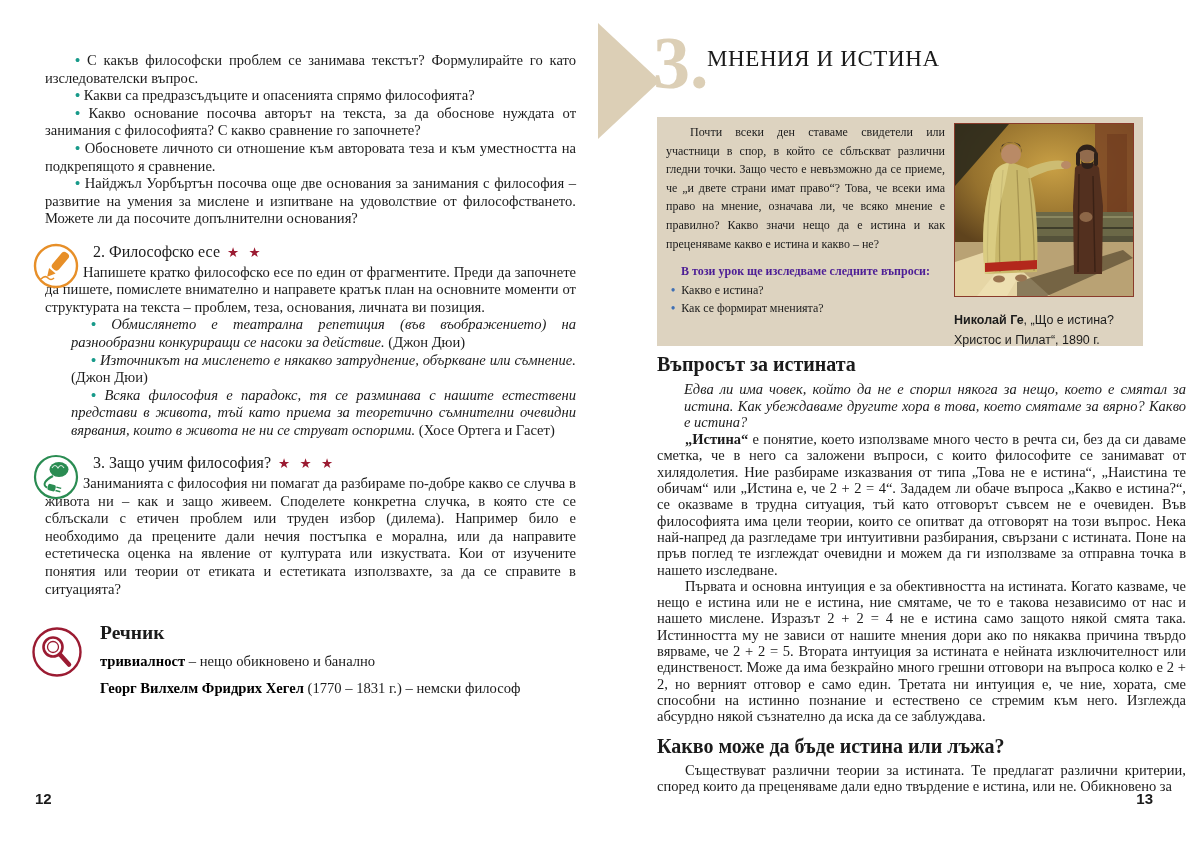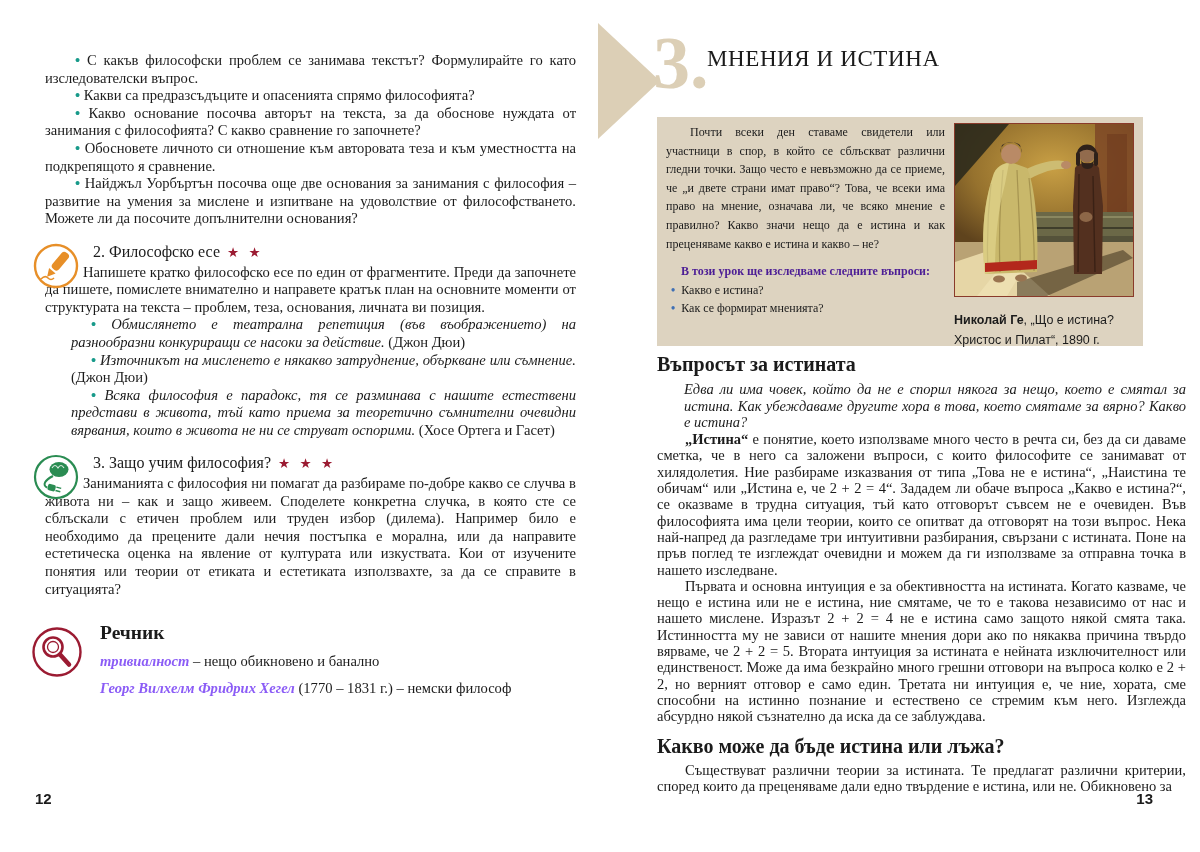--- a/index.html
+++ b/index.html
@@ -16,21 +16,21 @@
   .section-heading{margin:0 0 2px 48px;font-weight:normal;font-size:16px;text-align:left;}
   .stars{color:#9b1b32;font-size:13.5px;letter-spacing:3px;margin-left:7px;}
   .section-body{margin:0;text-indent:38px;}
   .quote{margin:0 0 0 26px;text-indent:20px;font-style:italic;}
   .quote::before{content:"\2022\00a0";color:#189a8a;font-style:normal;font-weight:bold;}
   .quote .author{font-style:normal;}
   .glossary{position:relative;margin-top:26px;}
   .glossary-icon{position:absolute;left:-14px;top:2px;width:52px;height:52px;}
   .glossary-title{margin:0 0 11px 55px;font-size:19.5px;font-weight:bold;text-align:left;}
   .glossary-entry{margin:0 0 10px 55px;text-align:left;}
-  .glossary-term{color:#8b5cf6;font-weight:bold;font-style:italic;}
+  .glossary-term{color:#000000;font-weight:bold;}
   
   .pageno{position:absolute;bottom:45px;font-family:"Liberation Sans", sans-serif;font-weight:bold;font-size:15px;}
   .pageno-left{left:35px;}
   .pageno-right{right:47px;}
   
   .chapter-triangle{position:absolute;left:598px;top:23px;width:62px;height:116px;background:#dccfb6;-webkit-clip-path:polygon(0 0,100% 50%,0 100%);clip-path:polygon(0 0,100% 50%,0 100%);}
   .chapter-number{position:absolute;left:653px;top:26px;font-size:74px;line-height:1;font-weight:bold;color:#dccfb6;}
   .chapter-title{position:absolute;left:707px;top:46px;font-size:23px;letter-spacing:0.6px;}
   
   .intro-box{position:absolute;left:657px;top:117px;width:486px;height:229px;background:#ddd3c0;box-sizing:border-box;padding:6px 9px 0 9px;display:flex;gap:9px;}

